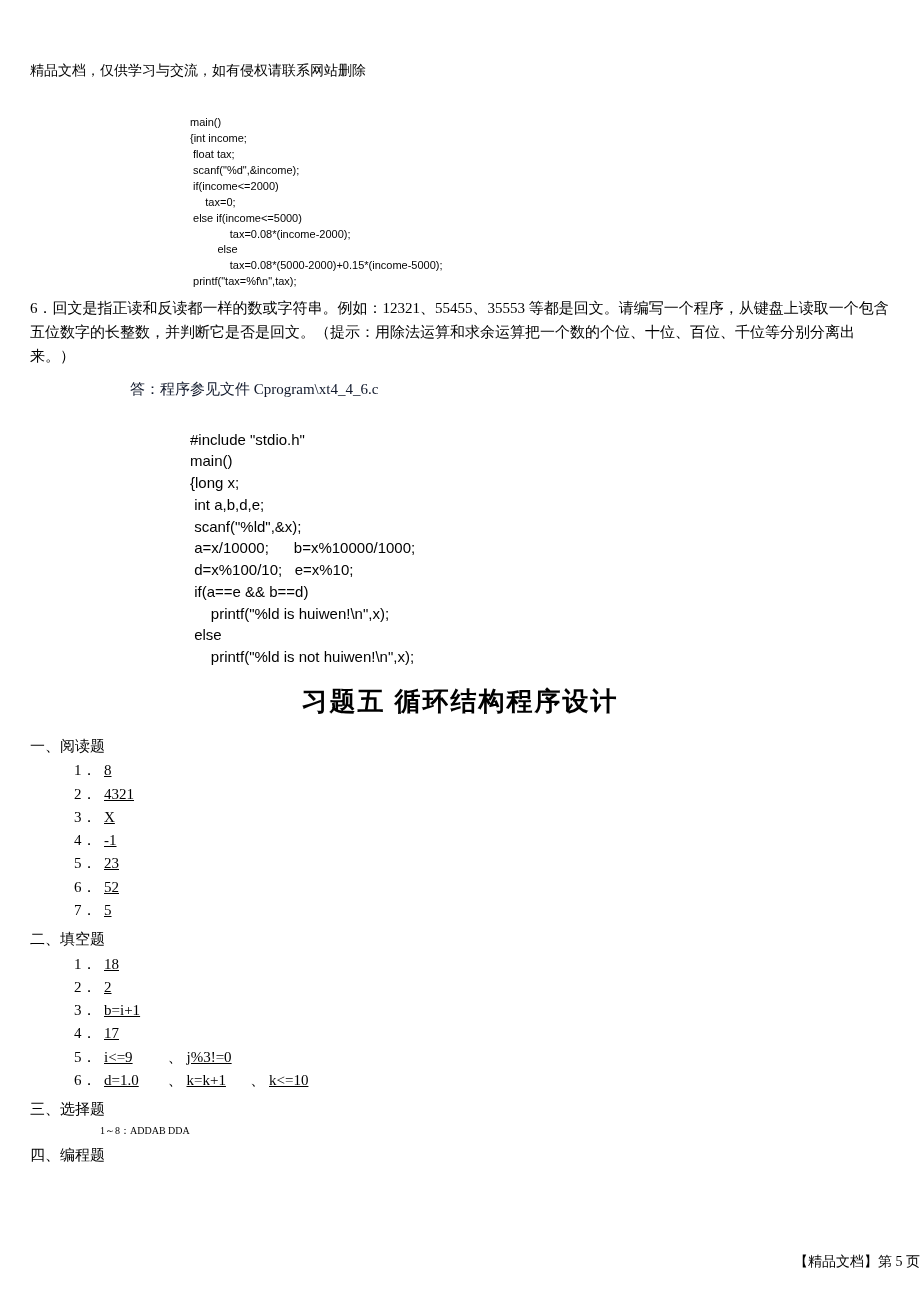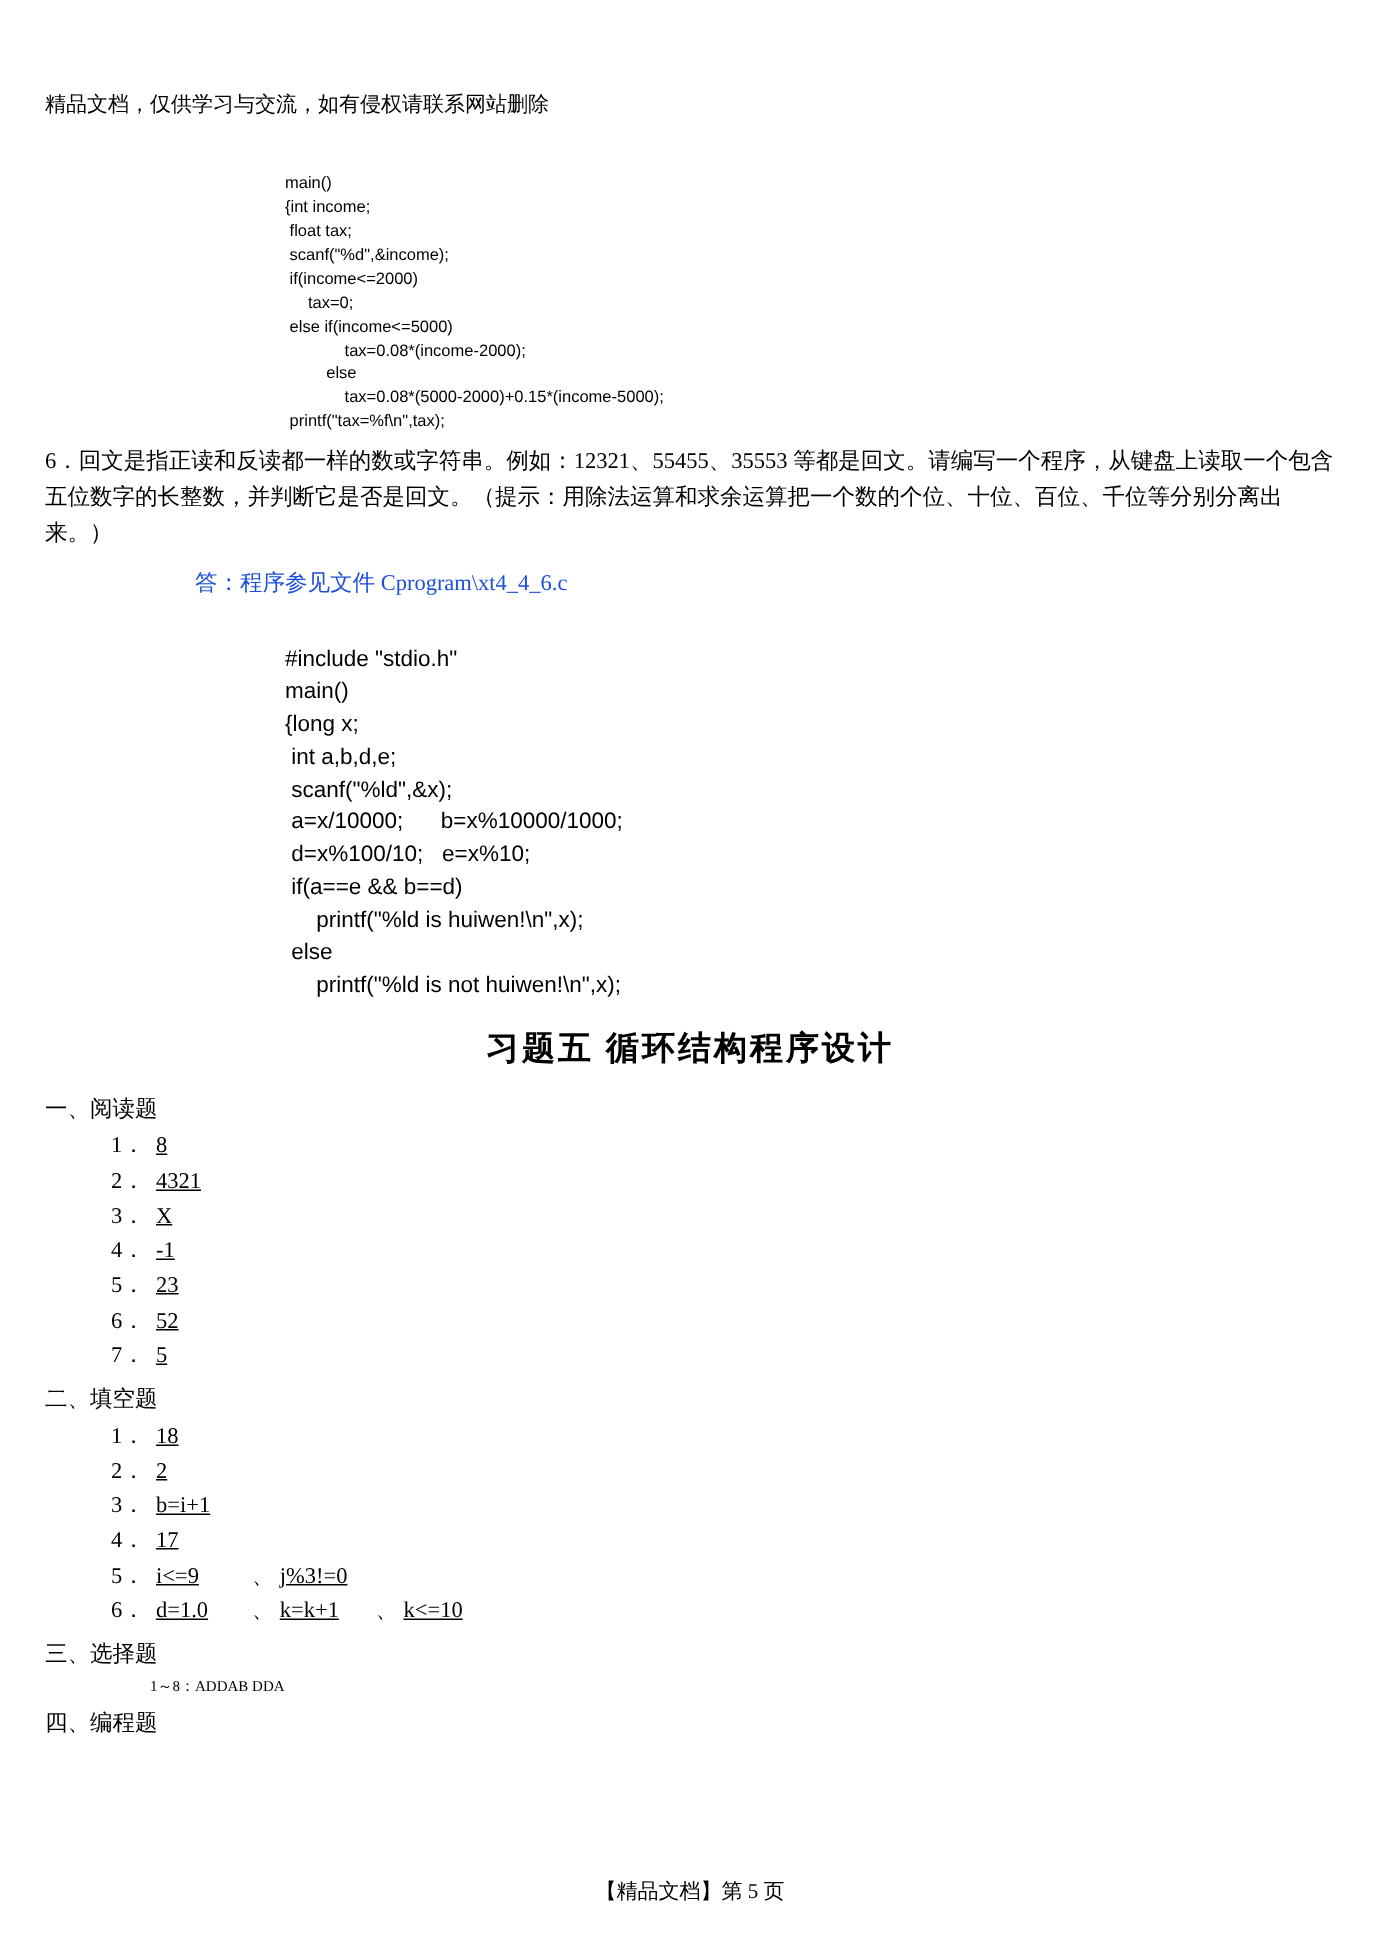--- a/index.html
+++ b/index.html
@@ -28,36 +28,36 @@
       line-height: 1.45;
     }
     .para {
       margin-left: 0;
       text-align: left;
       line-height: 1.6;
       font-size: 15px;
       margin-top: 6px;
     }
     .answer-line {
-      color: #1d4ed8;
+      color: #0f172a;
       margin-left: 100px;
       margin-top: 10px;
       margin-bottom: 6px;
       font-size: 15px;
     }
     .code-block2 {
       font-family: Arial, sans-serif;
       font-size: 15px;
       white-space: pre;
       margin-left: 160px;
       line-height: 1.45;
     }
     .chapter-title {
       text-align: center;
-      font-size: 22px;
+      font-size: 26px;
       font-weight: bold;
       margin: 14px 0 14px 0;
       font-family: "SimHei", "黑体", sans-serif;
       letter-spacing: 2px;
     }
     .section-heading {
       margin-left: 0;
       margin-top: 6px;
       margin-bottom: 2px;
       font-size: 15px;
@@ -69,21 +69,21 @@
     }
     .list-item .num { display: inline-block; width: 30px; }
     .underline { text-decoration: underline; display: inline-block; }
     .underline.short { min-width: 72px; }
     .underline.med { min-width: 60px; }
     .mc-line { margin-left: 70px; font-size: 10px; }
     .footer {
       position: absolute;
       bottom: 30px;
       left: 0; right: 0;
-      text-align: center;
+      text-align: right;
       font-size: 14px;
     }
   </style>
 </head>
 <body>
 
 <div class="header-note">精品文档，仅供学习与交流，如有侵权请联系网站删除</div>
 
 <div class="code-block">
 <span>main()</span>

